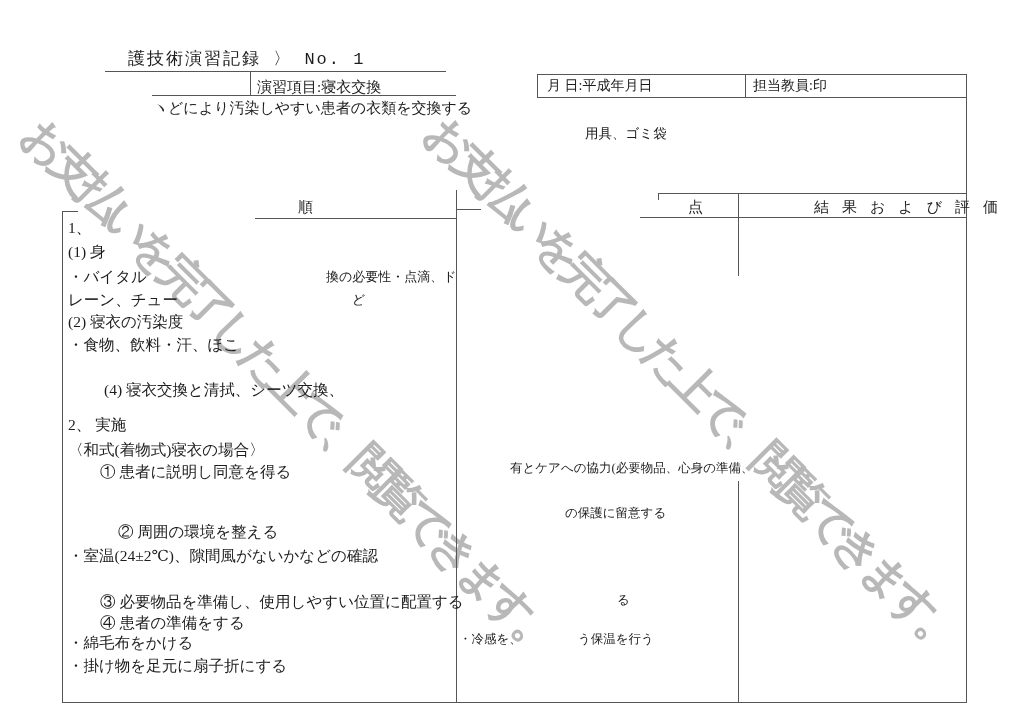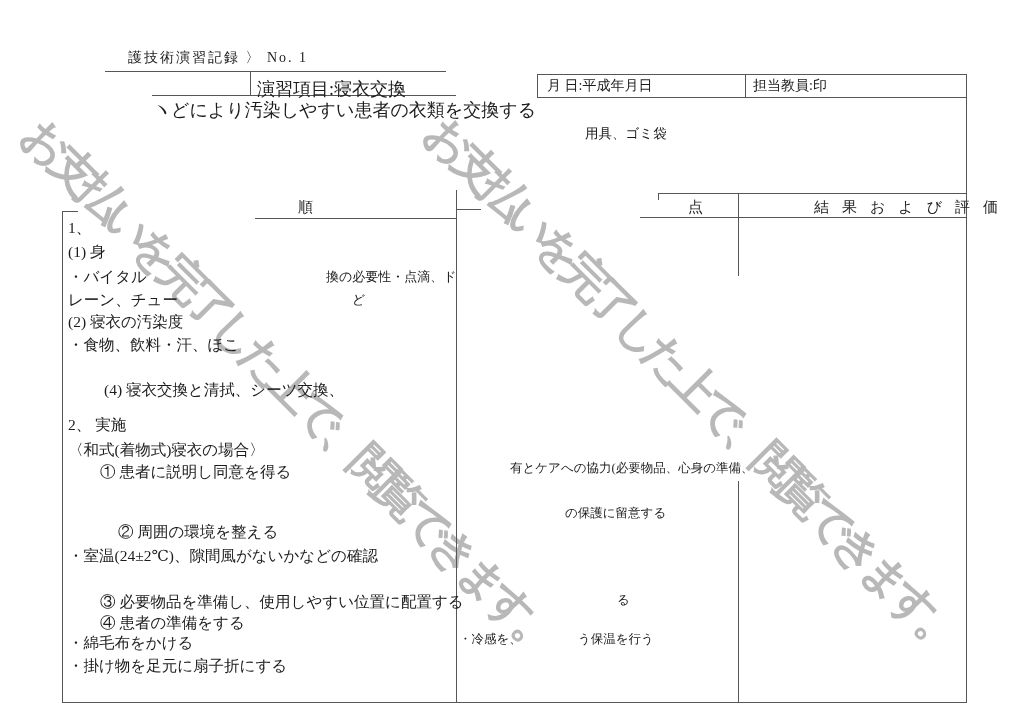--- a/index.html
+++ b/index.html
@@ -1,20 +1,20 @@
 <!DOCTYPE html>
 <html><head>
 <meta charset="utf-8">
 <style>
   html,body{margin:0;padding:0;background:#e8e8e8;}
   #page{position:relative;width:1024px;height:724px;background:#ffffff;overflow:hidden;
         font-family:"Liberation Serif","DejaVu Serif",serif;color:#1c1c1c;}
   .t{position:absolute;white-space:nowrap;line-height:1.15;z-index:2;font-size:15.5px;}
-  .fs17{font-size:14px;letter-spacing:2px;}
-  .fs15{font-size:18px;}
+  .fs17{font-size:17px;letter-spacing:2px;font-family:Liberation Mono, monospace;}
+  .fs15{font-size:15px;}
   .fs14{font-size:14px;}
   .fs135{font-size:13.5px;}
   .fs13{font-size:13px;}
   .fs125{font-size:12.5px;}
   .hdr{font-size:15px;}
   .spread{letter-spacing:13px;margin-left:36px;}
   .hl{position:absolute;height:1px;background:#565656;z-index:1;}
   .vl{position:absolute;width:1px;background:#565656;z-index:1;}
   .wm{position:absolute;white-space:nowrap;z-index:1;
       font-family:"DejaVu Sans","Liberation Sans",sans-serif;font-weight:700;

